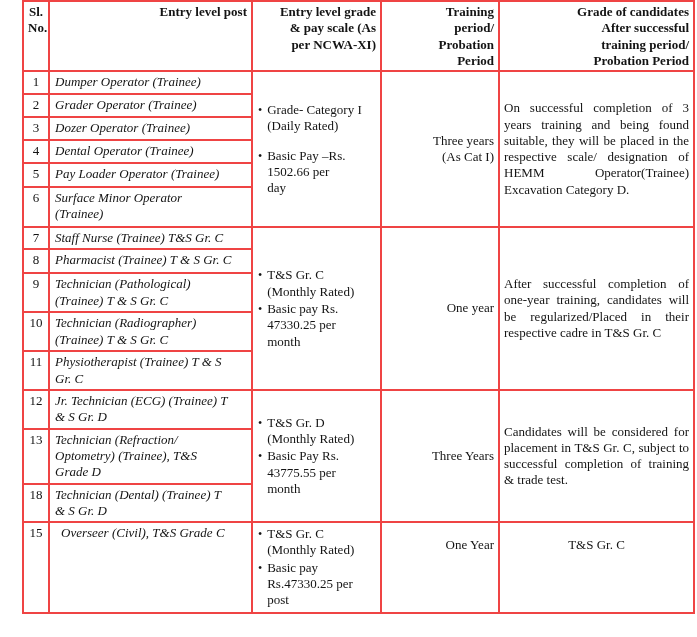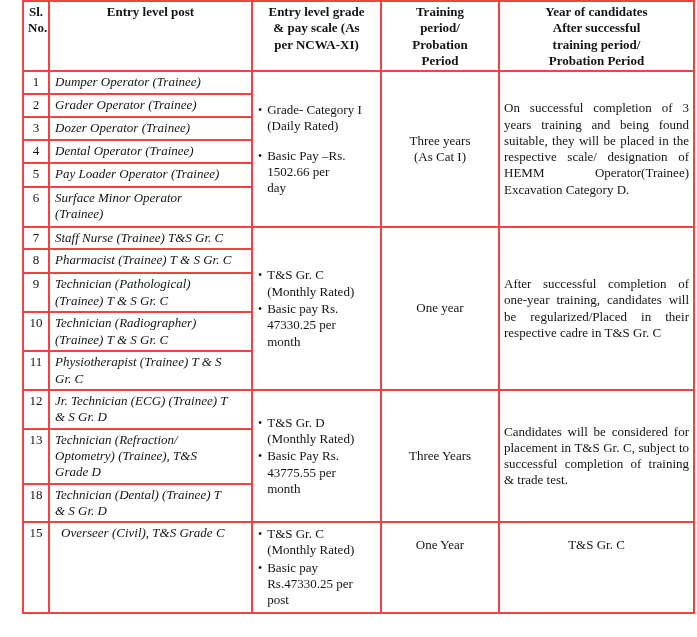--- a/index.html
+++ b/index.html
@@ -10,33 +10,33 @@
   .page{position:relative;width:697px;height:637px;}
   .title-row{margin:7px 0 5px 38px;font-weight:bold;font-size:14.5px;letter-spacing:.1px;}
   .title-num{font-family:"Liberation Sans", sans-serif;font-size:14px;margin-right:14px;}
   .title-text{border-bottom:2.5px solid #000;padding-bottom:1px;}
   table{
     border-collapse:collapse;table-layout:fixed;
     margin-left:22px;width:671px;
   }
   col.c1{width:26px;} col.c2{width:203px;} col.c3{width:129px;} col.c4{width:118px;} col.c5{width:195px;}
   th,td{border:2px solid #ef4444;padding:1px 4px;font-size:13px;line-height:16.3px;overflow:hidden;}
-  th{font-weight:bold;text-align:center;vertical-align:top;padding-top:2px;}
+  th{font-weight:bold;text-align:right;vertical-align:top;padding-top:2px;}
   th.center{text-align:center;}
   .preline{white-space:pre-line;}
   td.num{text-align:center;vertical-align:top;padding:2px 1px 0 1px;}
   td.post{vertical-align:top;padding:2px 2px 2px 5px;font-style:italic;}
   td.post.indent{padding-left:11px;}
   td.grade{vertical-align:middle;padding:3px 2px 3px 5px;}
   td.grade.top{vertical-align:top;}
   .bullet{display:flex;gap:5px;align-items:flex-start;}
   .bullet .dot{flex:0 0 auto;font-size:12px;line-height:16.3px;}
   .bullet.gap{margin-top:13px;}
   .bullet.sgap{margin-top:1px;}
-  td.train{text-align:center;vertical-align:middle;}
+  td.train{text-align:right;vertical-align:middle;}
   td.outcome{vertical-align:middle;text-align:justify;padding:17px 4px;}
   td.outcome.center{text-align:center;}
 </style>
 </head>
 <body>
 
 <div class="page">
 
 
   <table>
@@ -52,21 +52,21 @@
         <th class="center preline">Sl.
 No.</th>
         <th class="preline">Entry level post</th>
         <th class="preline">Entry level grade
 &amp; pay scale (As
 per NCWA-XI)</th>
         <th class="preline">Training
 period/
 Probation
 Period</th>
-        <th class="preline">Year of candidates
+        <th class="preline">Grade of candidates
 After successful
 training period/
 Probation Period</th>
       </tr>
     </thead>
     <tbody>
       <tr style="height:23px;">
         <td class="num">1</td>
         <td class="post preline">Dumper Operator (Trainee)</td>
         <td class="grade" rowspan="6">

